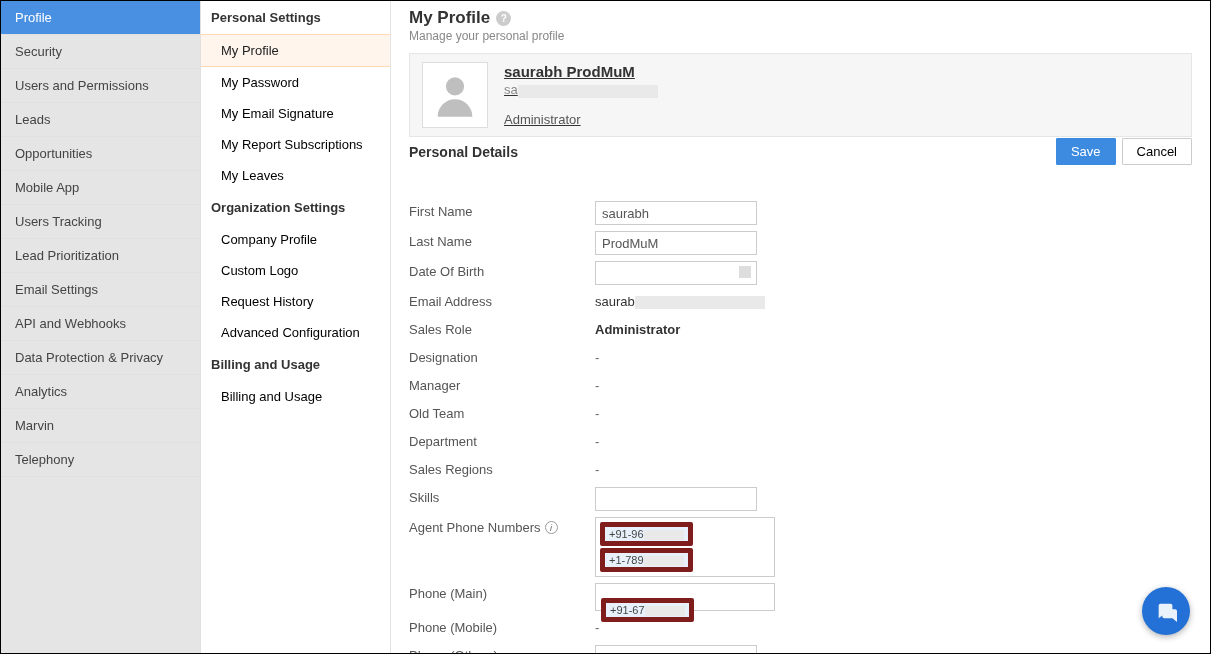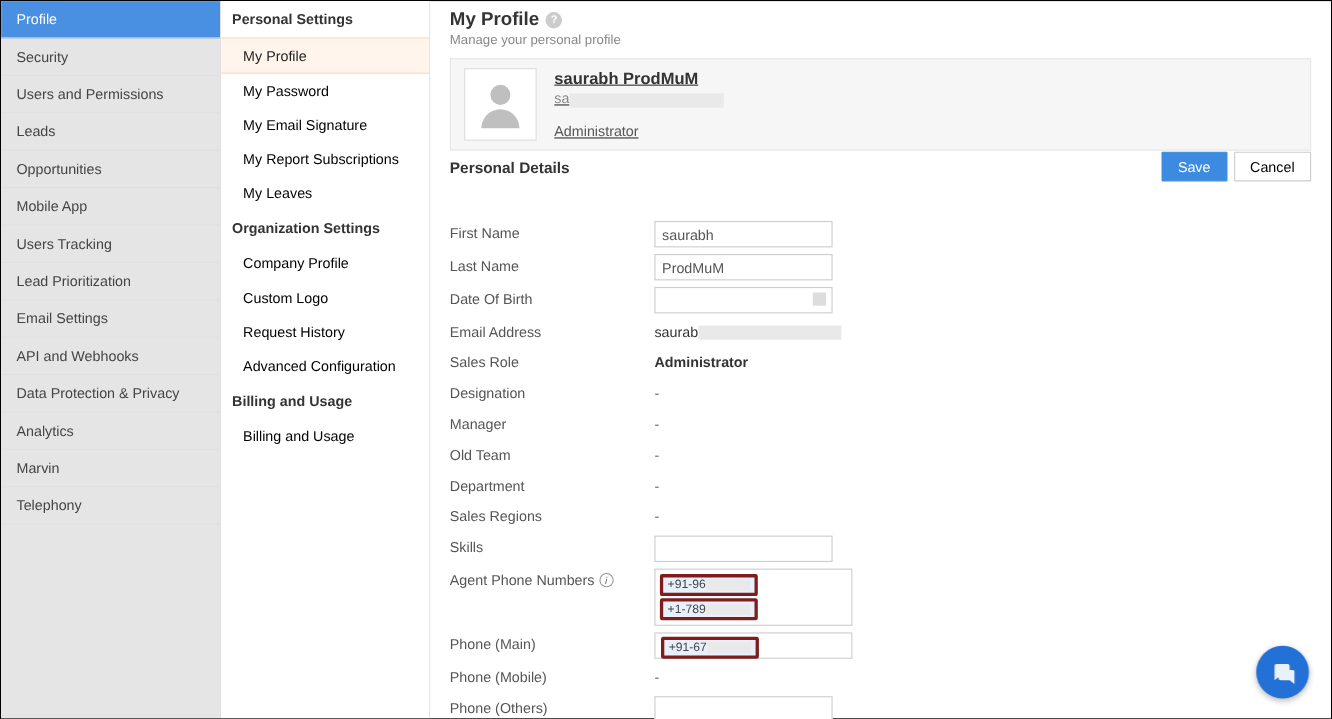--- a/index.html
+++ b/index.html
@@ -44,22 +44,22 @@
     .row { display: flex; align-items: flex-start; margin-bottom: 6px; min-height: 22px; }
     .lbl { width: 186px; color: #555; font-size: 13px; padding-top: 3px; display: flex; align-items: center; gap: 4px; }
     .val { flex: 1; }
     .val input[type="text"] { width: 162px; padding: 3px 6px; border: 1px solid #ccc; font-size: 13px; color: #555; height: 24px; }
     .val .static { color: #333; font-size: 13px; padding-top: 3px; display: inline-block; }
     .val .static.bold { font-weight: 600; }
     .val .dash { color: #666; padding-top: 3px; display: inline-block; }
     .dob-wrap { position: relative; display: inline-block; }
     .dob-wrap .cal { position: absolute; right: 6px; top: 5px; width: 12px; height: 12px; background: #ddd; }
     .tagbox { width: 180px; min-height: 40px; border: 1px solid #ccc; padding: 3px; }
-    .tag { display: inline-block; background: #e8f1fb; border: 3px solid #7f1d1d; color: #444; font-size: 11px; padding: 1px 4px; margin: 1px; border-radius: 2px; }
-    .phonebox { width: 180px; border: 1px solid #ccc; padding: 2px 4px; height: 24px; }
+    .tag { display: inline-block; background: #e8f1fb; border: 5px solid #7f1d1d; color: #444; font-size: 11px; padding: 1px 4px; margin: 1px; border-radius: 2px; }
+    .phonebox { width: 180px; border: 1px solid #ccc; padding: 13px 4px; height: 24px; }
     .mini-info { display: inline-flex; width: 13px; height: 13px; border-radius: 50%; border: 1px solid #999; align-items: center; justify-content: center; font-size: 9px; font-style: italic; color: #666; }
     
     
     .redact { display: inline-block; background: #e9e9e9; height: 13px; vertical-align: middle; }
     
     
     .fab { position: absolute; right: 20px; bottom: 18px; width: 48px; height: 48px; border-radius: 50%; background: #2371d6; display: flex; align-items: center; justify-content: center; box-shadow: 0 2px 6px rgba(0,0,0,.3); cursor: pointer; }
     .fab svg { width: 22px; height: 22px; fill: #fff; }
   </style>
 </head>

